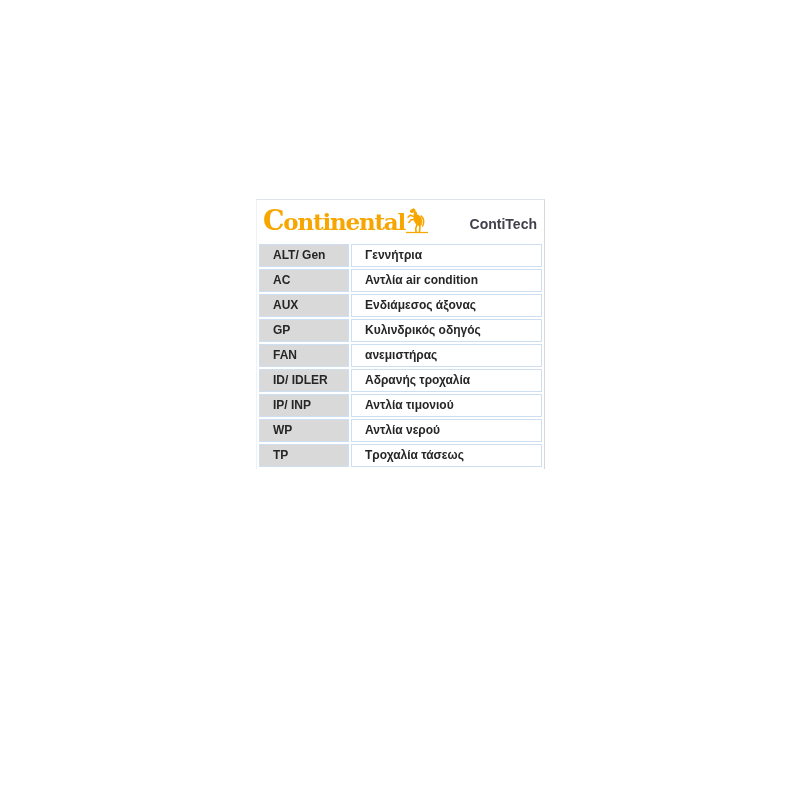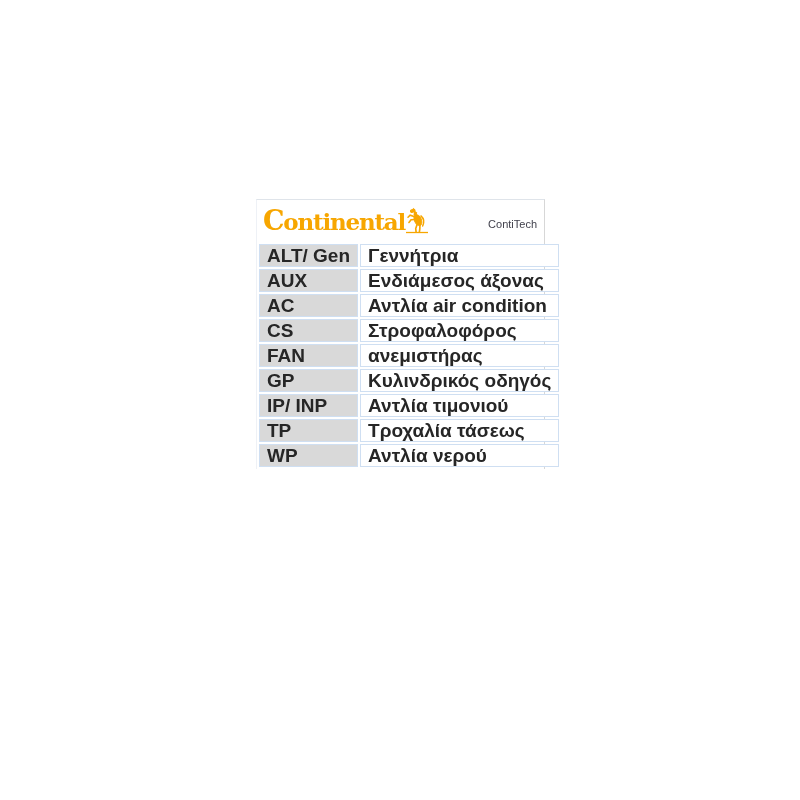--- a/index.html
+++ b/index.html
@@ -43,38 +43,38 @@
     text-align: center;
   }
   .logo-text::first-letter {
     font-size: 27px;
   }
   .horse-svg {
     margin-left: 1px;
     margin-bottom: 1px;
   }
   .subsidiary {
-    font-size: 11px;
-    font-weight: normal;
+    font-size: 14px;
+    font-weight: bold;
     color: #41414c;
     letter-spacing: 0;
     margin-top: 6px;
   }
   table.legend {
     border-collapse: separate;
     border-spacing: 2px 2px;
     width: 100%;
     margin: 0;
   }
   td {
     border: 1px solid #cfdff2;
     height: 21px;
     line-height: 21px;
-    padding: 0 7px;
-    font-size: 19px;
+    padding: 0 13px;
+    font-size: 12px;
     font-weight: bold;
     color: #262626;
     white-space: nowrap;
     overflow: hidden;
   }
   td.code {
     background: #d9d9d9;
     width: 62px;
   }
   td.label {
@@ -107,47 +107,47 @@
     <span class="subsidiary">ContiTech</span>
   </div>
 
   <table class="legend">
     <tbody>
       <tr>
         <td class="code">ALT/ Gen</td>
         <td class="label">Γεννήτρια</td>
       </tr>
       <tr>
+        <td class="code">AC</td>
+        <td class="label">Αντλία air condition</td>
+      </tr>
+      <tr>
         <td class="code">AUX</td>
         <td class="label">Ενδιάμεσος άξονας</td>
       </tr>
       <tr>
-        <td class="code">AC</td>
-        <td class="label">Αντλία air condition</td>
-      </tr>
-      <tr>
-        <td class="code">CS</td>
-        <td class="label">Στροφαλοφόρος</td>
+        <td class="code">GP</td>
+        <td class="label">Κυλινδρικός οδηγός</td>
       </tr>
       <tr>
         <td class="code">FAN</td>
         <td class="label">ανεμιστήρας</td>
       </tr>
       <tr>
-        <td class="code">GP</td>
-        <td class="label">Κυλινδρικός οδηγός</td>
+        <td class="code">ID/ IDLER</td>
+        <td class="label">Αδρανής τροχαλία</td>
       </tr>
       <tr>
         <td class="code">IP/ INP</td>
         <td class="label">Αντλία τιμονιού</td>
       </tr>
       <tr>
+        <td class="code">WP</td>
+        <td class="label">Αντλία νερού</td>
+      </tr>
+      <tr>
         <td class="code">TP</td>
         <td class="label">Τροχαλία τάσεως</td>
-      </tr>
-      <tr>
-        <td class="code">WP</td>
-        <td class="label">Αντλία νερού</td>
       </tr>
     </tbody>
   </table>
 
 </div>
 
 </body></html>

